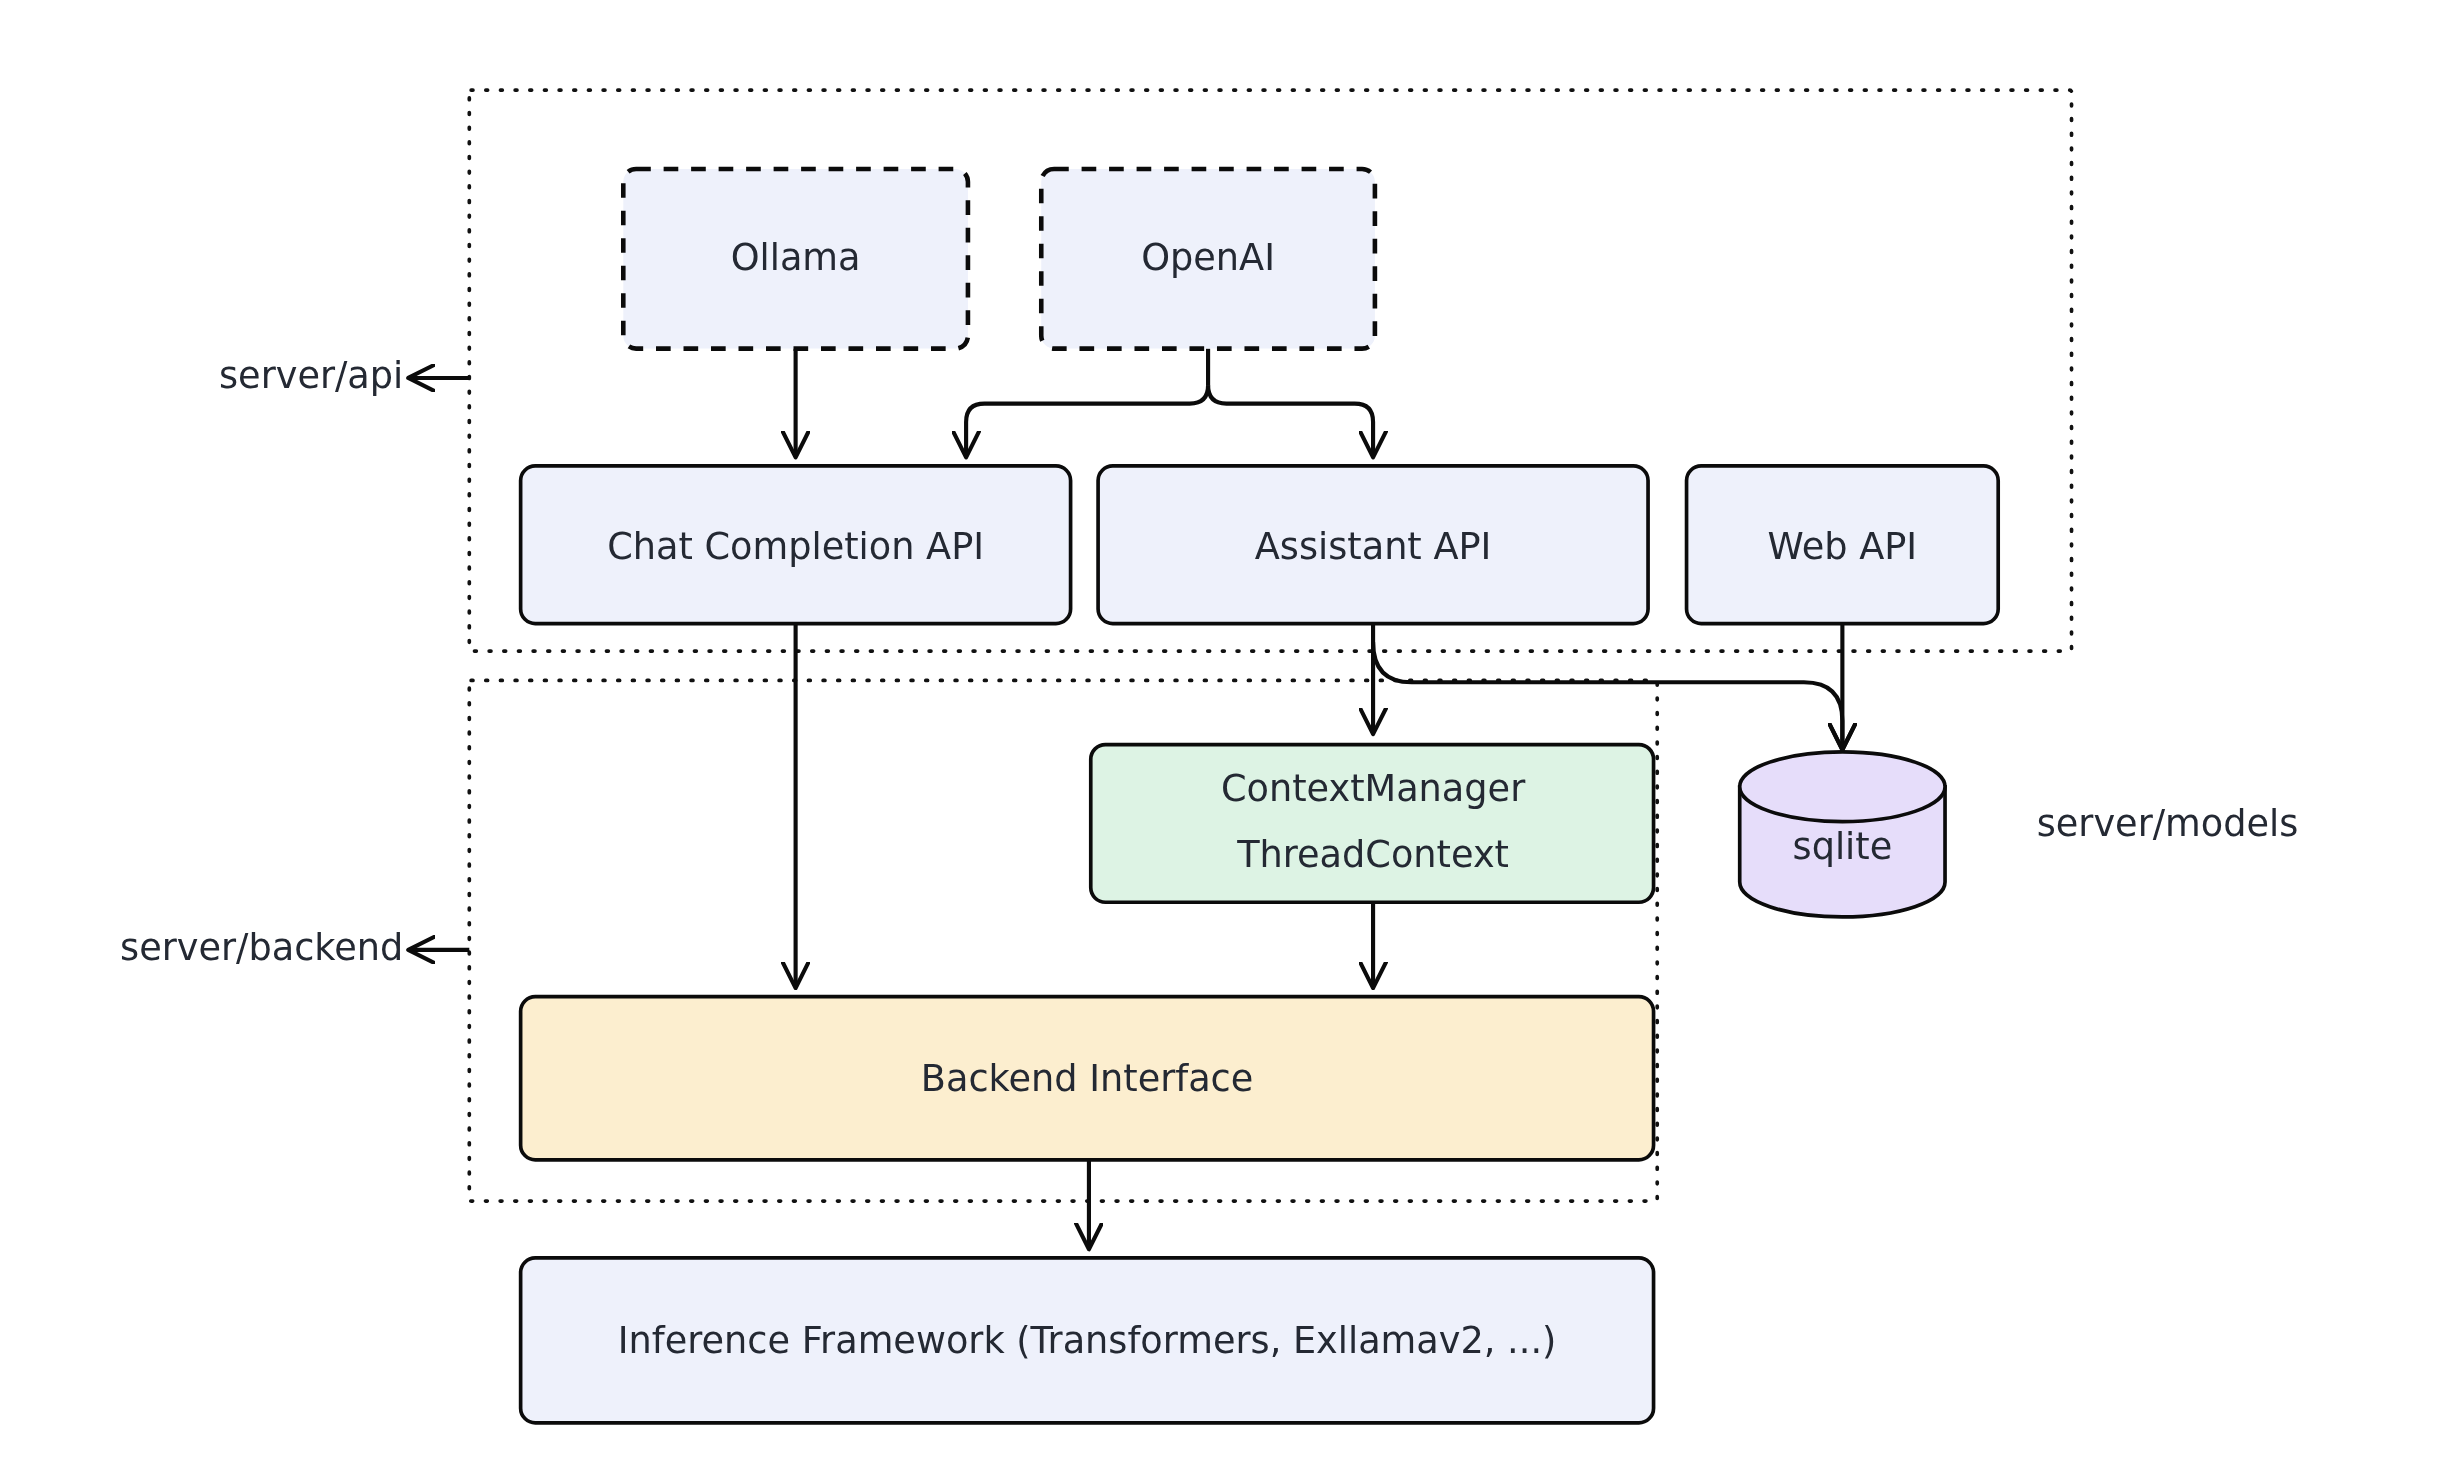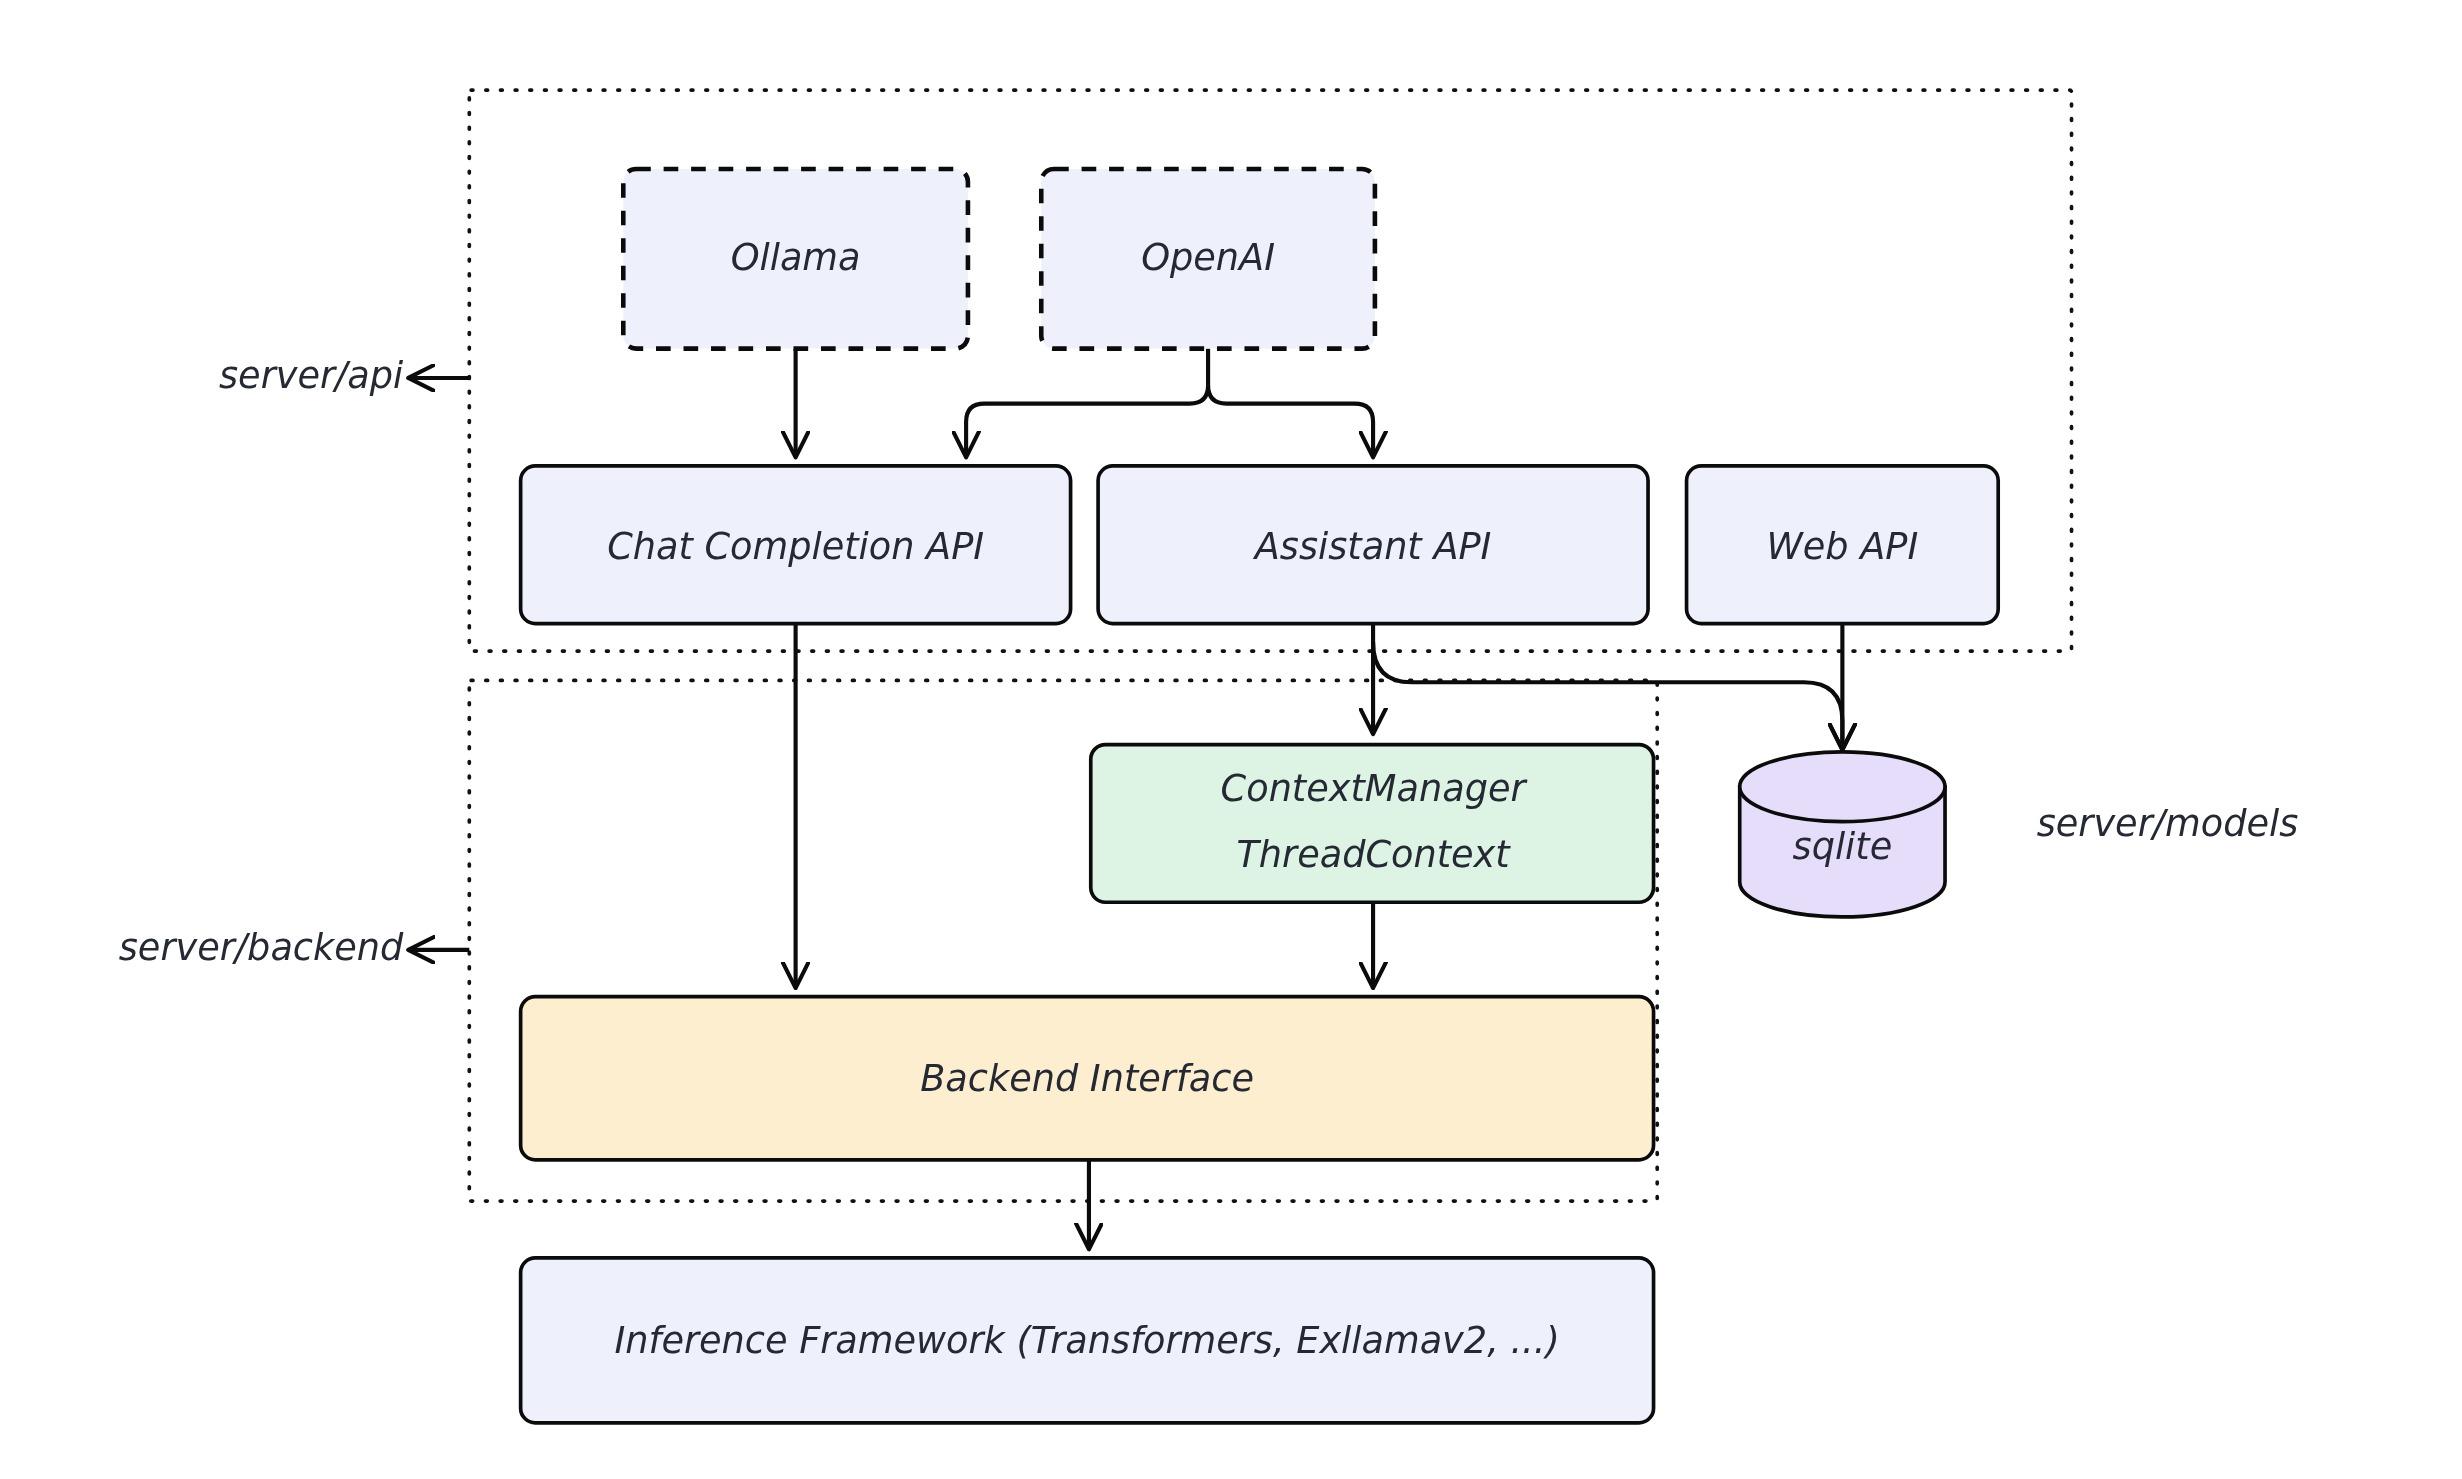--- a/index.html
+++ b/index.html
@@ -10,21 +10,20 @@
   body {
     width: 2462px;
     height: 1480px;
     font-family: "DejaVu Sans", "Liberation Sans", sans-serif;
     overflow: hidden;
   }
   #diagram-root {
     position: relative;
     width: 2088px;
     height: 1480px;
-    font-style: italic;
   }
   svg#diagram-svg {
     position: absolute;
     top: 0;
     left: 0;
     width: 2462px;
     height: 1480px;
     display: block;
   }
   .node-label {

